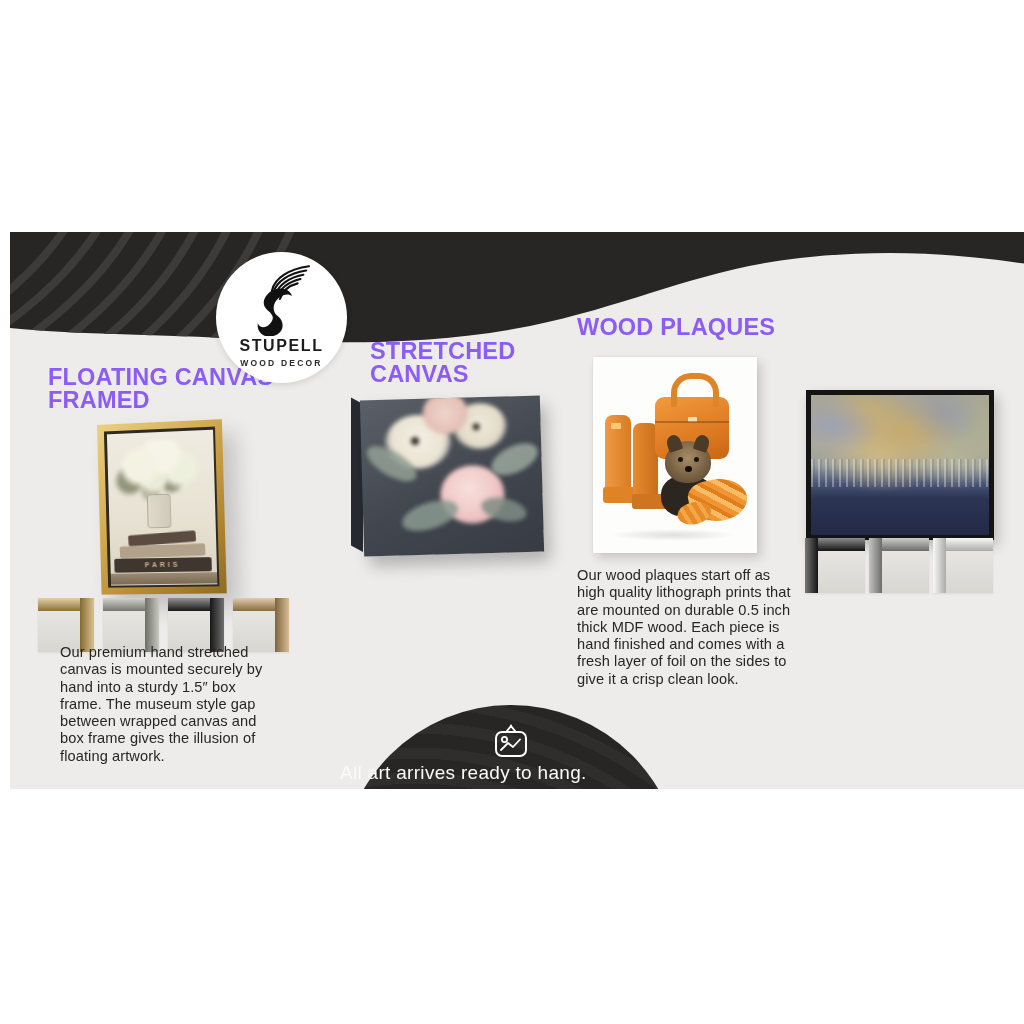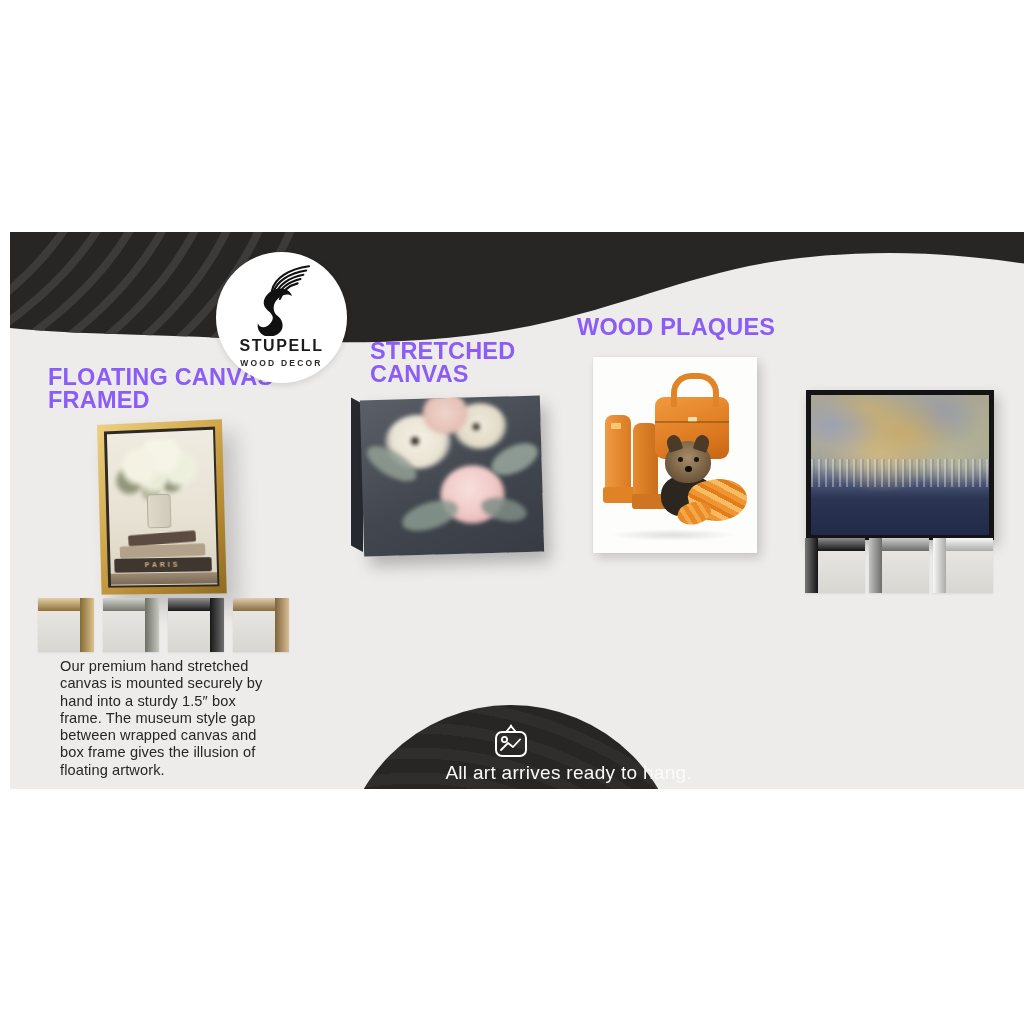--- a/index.html
+++ b/index.html
@@ -135,21 +135,21 @@
       radial-gradient(70px 45px at 80% 45%,rgba(190,185,150,.75),rgba(0,0,0,0) 70%),
       linear-gradient(180deg,#a9a694 0%,#b3ab92 35%,#9aa0a0 50%,#4a5576 63%,#2b3453 74%,#222a48 100%);}
   .art4-streaks{position:absolute;left:0;top:46%;width:100%;height:20%;filter:blur(.5px);opacity:.8;
     background:repeating-linear-gradient(90deg,rgba(238,238,232,.45) 0 2px,rgba(90,100,130,.3) 2px 4px,rgba(238,238,232,0) 4px 7px);}
   
   .dome{position:absolute;left:330px;top:473px;width:342px;height:342px;border-radius:50%;
         background:#262524;z-index:6;}
   .dome::before{content:"";position:absolute;inset:0;border-radius:50%;
         background:repeating-radial-gradient(circle at 22% 118%,rgba(255,255,255,.035) 0 11px,rgba(0,0,0,0) 11px 25px);}
   .dome-icon{position:absolute;left:483px;top:492px;z-index:7;}
-  .dome-note{position:absolute;left:340px;top:530px;width:342px;text-align:right;color:#fafafa;
+  .dome-note{position:absolute;left:330px;top:530px;width:342px;text-align:left;color:#fafafa;
         font-size:19px;letter-spacing:.3px;z-index:7;}
 </style>
 </head>
 <body>
 
 <div id="stage">
   <div id="band">
 
     <svg class="wave-svg" width="1024" height="150" viewBox="0 0 1024 150">
       <defs>
@@ -204,21 +204,21 @@
           </div>
         </div>
       </div>
     </div>
     <div class="swatch-row row1" style="left:28px;top:366px;">
       <div class="swatch corner-right" style="--fc: #c9a14e;"></div>
       <div class="swatch corner-right" style="--fc: #a8aa9e;"></div>
       <div class="swatch corner-right" style="--fc: #232323;"></div>
       <div class="swatch corner-right" style="--fc: #c2995c;"></div>
     </div>
-    <div class="col-desc" style="left:50px;top:426px;width:214px;">Our premium hand stretched canvas is mounted securely by hand into a sturdy 1.5″ box frame. The museum style gap between wrapped canvas and box frame gives the illusion of floating artwork.</div>
+    <div class="col-desc" style="left:50px;top:412px;width:214px;">Our premium hand stretched canvas is mounted securely by hand into a sturdy 1.5″ box frame. The museum style gap between wrapped canvas and box frame gives the illusion of floating artwork.</div>
 
     <div class="col-title" style="left:360px;top:108px;width:220px;">
       <span>STRETCHED</span>
       <span>CANVAS</span>
     </div>
     <div class="canvas2-wrap">
       <div class="canvas2-side"></div>
       <div class="canvas2">
         <div class="blob fl-w1"></div>
         <div class="blob fl-w2"></div>
@@ -247,20 +247,21 @@
         </div>
         <div class="dog-body"></div>
         <div class="dog-head"></div>
         <div class="dog-eye e1"></div>
         <div class="dog-eye e2"></div>
         <div class="dog-nose"></div>
         <div class="scarf"></div>
         <div class="ground-shadow"></div>
       </div>
     </div>
+    <div class="col-desc" style="left:567px;top:335px;width:220px;">Our wood plaques start off as high quality lithograph prints that are mounted on durable 0.5 inch thick MDF wood. Each piece is hand finished and comes with a fresh layer of foil on the sides to give it a crisp clean look.</div>
 
     <div class="frame4">
       <div class="art4"></div>
       <div class="art4-streaks"></div>
     </div>
     <div class="swatch-row row4" style="left:795px;top:306px;">
       <div class="swatch corner-left" style="--fc: #1c1c1c;"></div>
       <div class="swatch corner-left" style="--fc: #9b9b99;"></div>
       <div class="swatch corner-left" style="--fc: #f4f4f2;"></div>
     </div>

